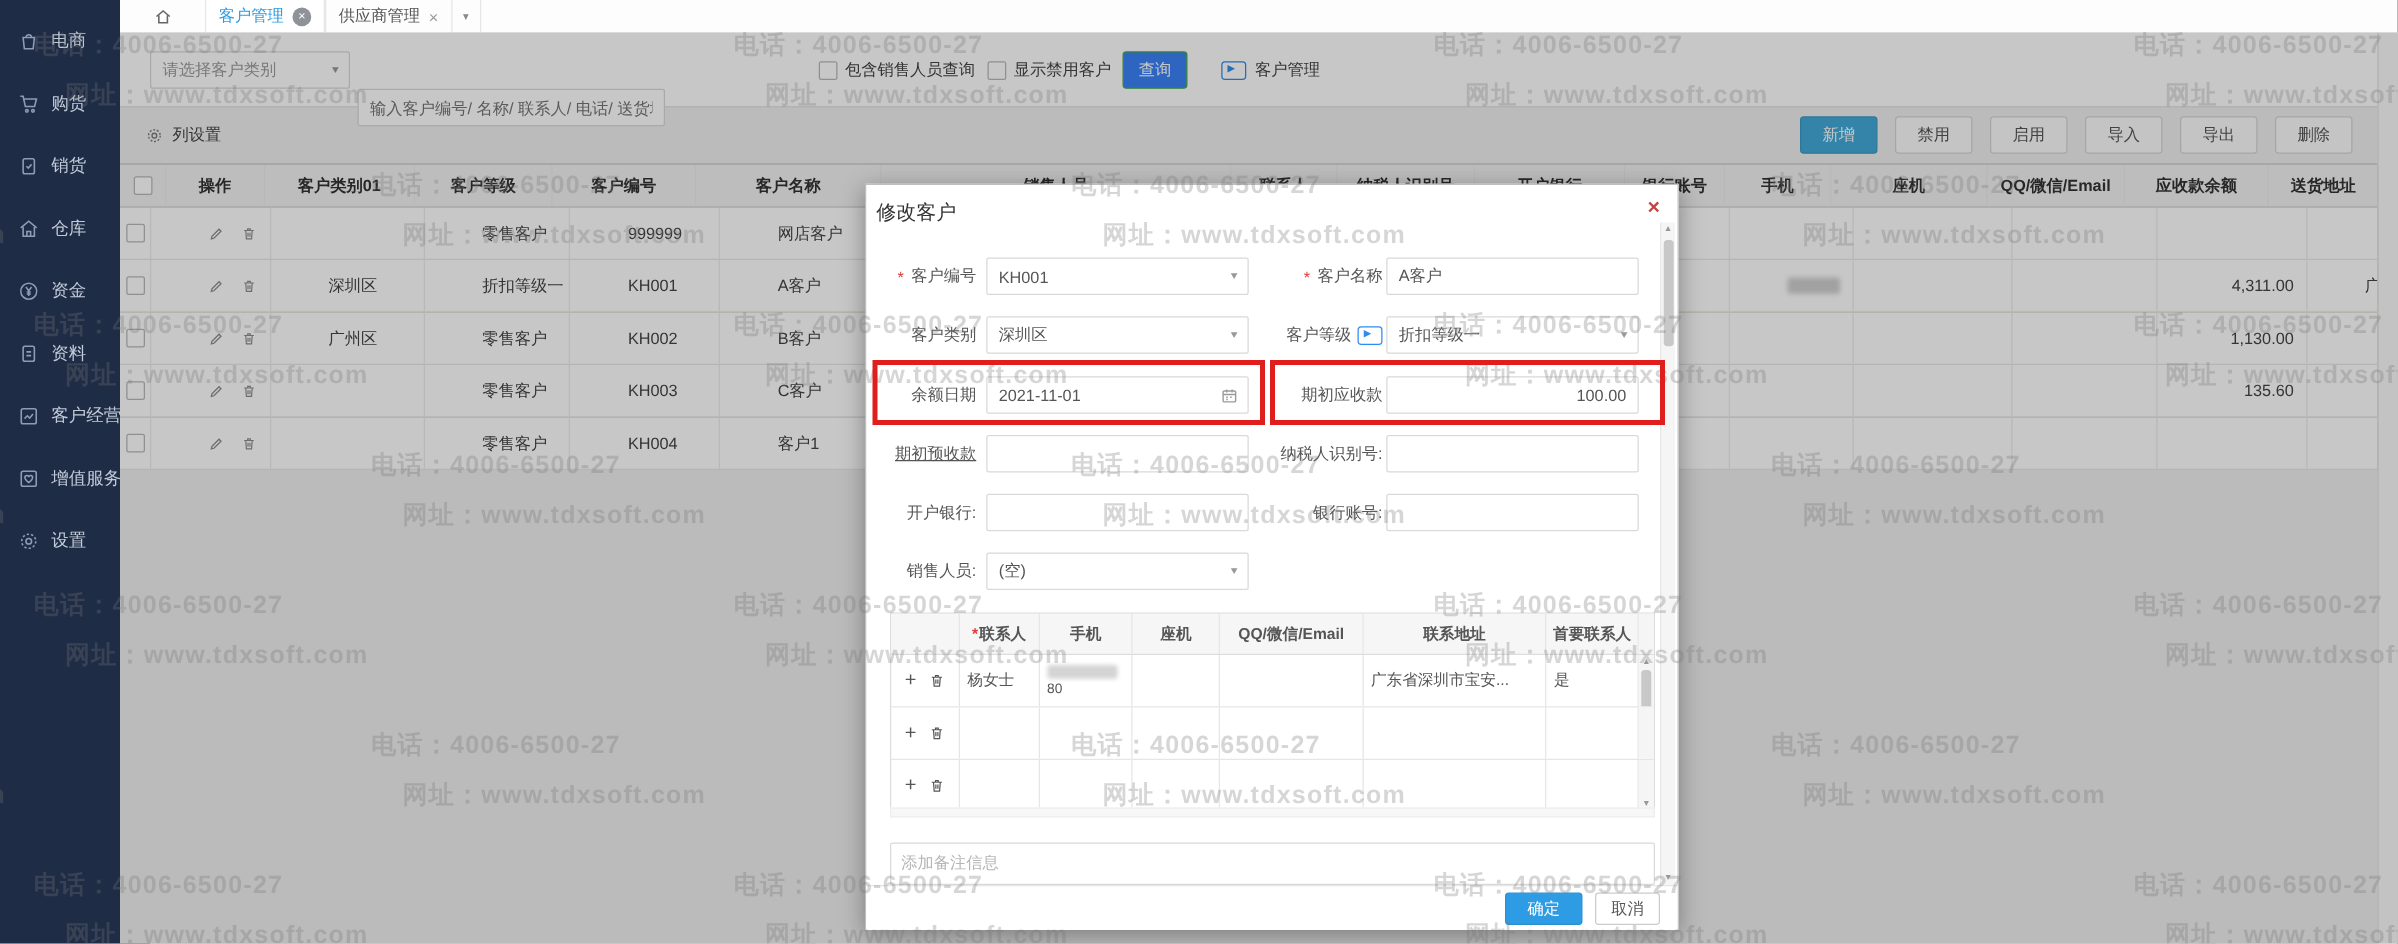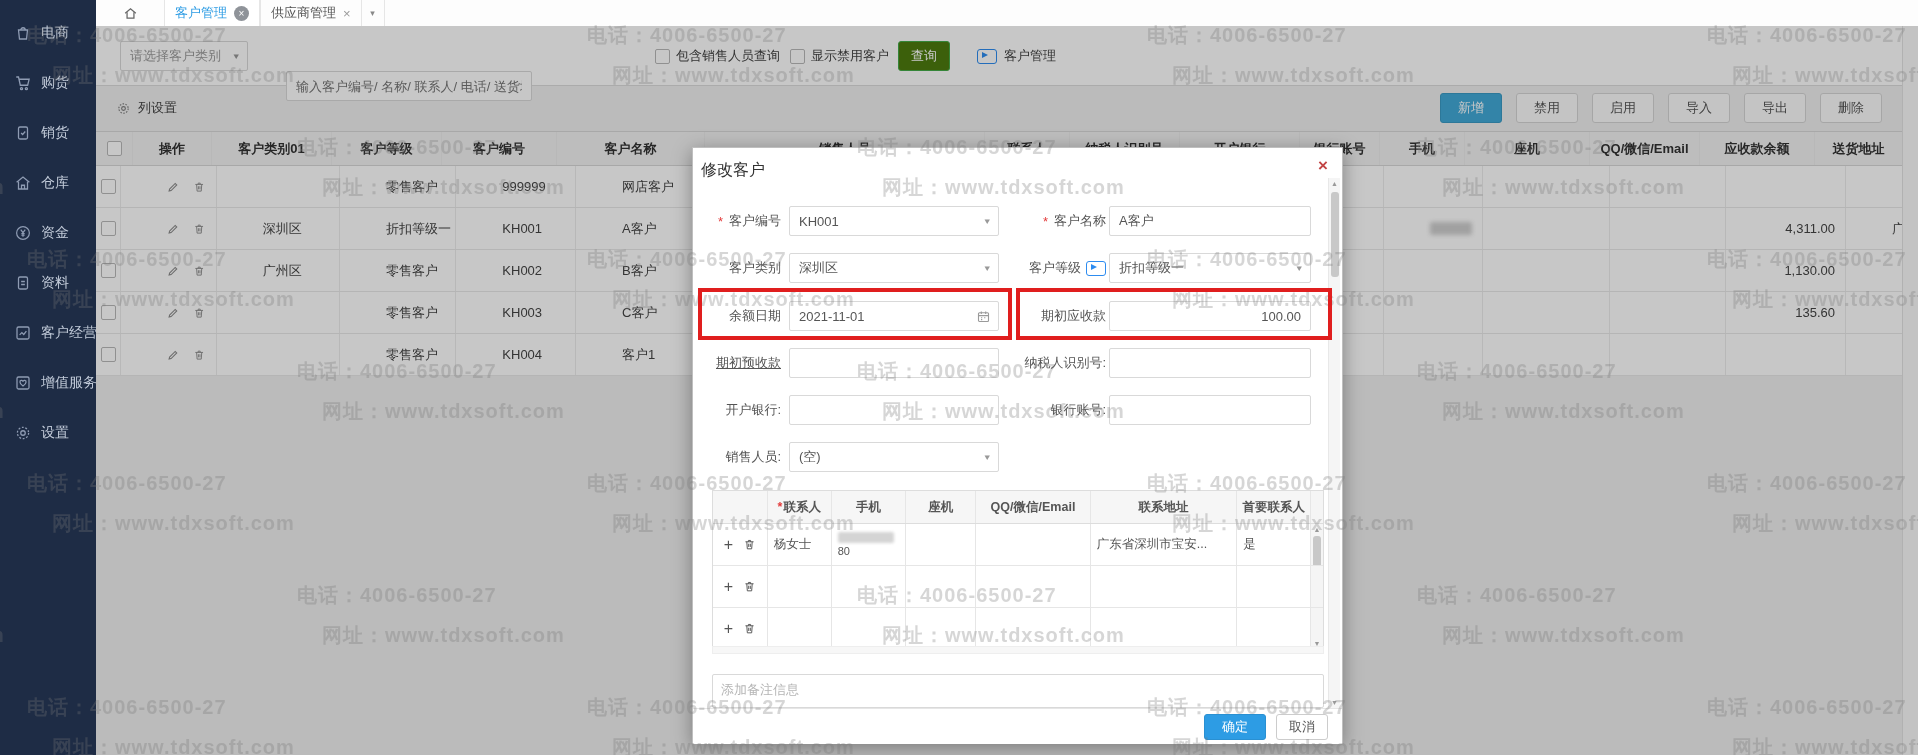--- a/index.html
+++ b/index.html
@@ -24,21 +24,21 @@
   .tab-caret{width:22px;display:flex;align-items:center;justify-content:center;color:#888;font-size:9px;border-right:1px solid #e6e6e6;}
 
   
   .content{position:absolute;left:96px;top:26px;width:1822px;height:729px;background:#f0f0f0;z-index:1;}
   .filterbar{position:absolute;left:0;top:0;width:1806px;height:59px;background:#fff;border-bottom:1px solid #dcdcdc;}
   .ipt{background:#fff;border:1px solid #d9d9d9;border-radius:2px;height:30px;box-sizing:border-box;display:flex;align-items:center;padding:0 9px;font-size:13px;color:#555;position:relative;}
   .ph{color:#9b9b9b;}
   .caret{position:absolute;right:8px;top:50%;transform:translateY(-50%) scaleX(1.2);color:#999;font-size:9px;}
   .cbx{width:15px;height:15px;border:1px solid #b9b9b9;border-radius:2px;background:#fff;display:inline-block;box-sizing:border-box;}
   .btn{display:flex;align-items:center;justify-content:center;border-radius:3px;cursor:pointer;box-sizing:border-box;}
-  .btn-green{background:#4d7c0f;color:#fff;border:1px solid #45ab48;}
+  .btn-green{background:#3b82f6;color:#fff;border:1px solid #45ab48;}
   .video-ic{width:18px;height:13px;border:1.5px solid #2d8cf0;border-radius:3px;position:relative;display:inline-block;}
   .video-ic:after{content:"";position:absolute;left:4px;top:2px;border-left:6px solid #2d8cf0;border-top:3.5px solid transparent;border-bottom:3.5px solid transparent;}
 
   .toolbar{position:absolute;left:0;top:59px;width:1806px;height:46px;}
   .btn-plain{background:#fcfcfc;border:1px solid #d5d5d5;color:#555;}
   .btn-teal{background:#42aad8;border:1px solid #3a9ac4;color:#fff;}
 
   
   .mtable{position:absolute;left:0;top:105px;width:1806px;background:#4d7c0f;}
   .thead{display:flex;height:33px;background:#f3f3f3;border-top:1px solid #d8d8d8;border-bottom:1px solid #d8d8d8;font-weight:700;color:#333;}
@@ -197,21 +197,21 @@
     <div class="tab">
       <span>供应商管理</span>
       <span class="tab-close-x">×</span>
     </div>
     <div class="tab-caret">▾</div>
   </header>
 
   <div class="content">
 
     <div class="filterbar">
-      <div class="ipt abs" style="left:24px;top:15px;width:128px;text-align:right;">
+      <div class="ipt abs" style="left:24px;top:15px;width:160px;text-align:right;">
         <span class="ph">请选择客户类别</span>
         <span class="caret">▾</span>
       </div>
       <input class="ipt abs" style="left: 190px; top: 15px; width: 246px;" placeholder="输入客户编号/ 名称/ 联系人/ 电话/ 送货地址/ 备注查">
       <div class="fl abs" style="left:559px;top:15px;height:30px;gap:6px;">
         <span class="cbx"></span>
         <span>包含销售人员查询</span>
       </div>
       <div class="fl abs" style="left:694px;top:15px;height:30px;gap:6px;">
         <span class="cbx"></span>

